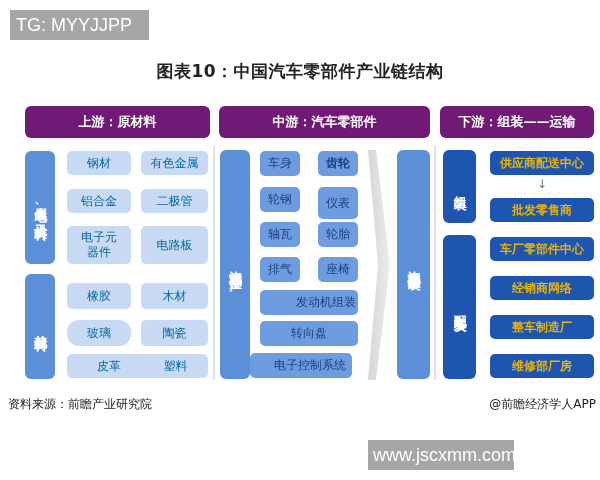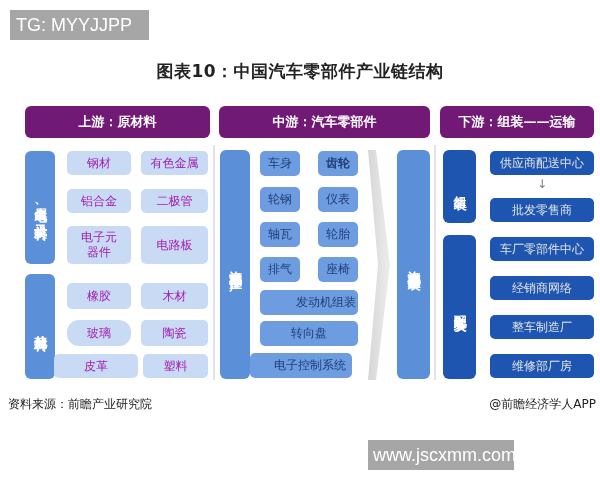--- a/index.html
+++ b/index.html
@@ -11,23 +11,23 @@
   .wm-br { left:368px; top:440px; width:146px; height:30px; font-size:18px; line-height:30px; padding-left:5px; }
   .title { left:0; top:60px; width:600px; text-align:center; font-size:17px; font-weight:bold; color:#222; letter-spacing:0.5px; }
   .hdr { background:#701a75; color:#fff; border-radius:6px; font-weight:bold; font-size:13px;
          display:flex; align-items:center; justify-content:center; top:106px; height:32px; }
   .vbar { border-radius:6px; color:#fff; font-weight:bold; font-size:13px; display:flex; align-items:center; justify-content:center;
           writing-mode:vertical-rl; text-orientation:upright; letter-spacing:1px; line-height:1.1; }
   .light-vbar { background:#5b8fd8; }
   .mid-vbar { background:#5b8fd8; }
   .dark-vbar { background:#1d55b0; }
   .cell { border-radius:5px; display:flex; align-items:center; justify-content:center; text-align:center; font-size:12px; line-height:1.25; }
-  .c-pale { background:#c9dbf4; color:#a21caf; }
+  .c-pale { background:#c9dbf4; color:#0369a1; }
   .c-mid { background:#6d9ce0; color:#1f3f78; }
-  .c-dark { background:#1d55b0; color:#e5e5e5; font-weight:normal; }
+  .c-dark { background:#1d55b0; color:#eab308; font-weight:bold; }
   .sep { background:#e3e3e3; }
   .arrow-down { color:#7a7a7a; font-size:12px; text-align:center; }
   .footer { font-size:12px; color:#222; top:396px; }
 </style>
 </head>
 <body>
 
 <div class="abs wm wm-tl">TG: MYYJJPP</div>
 
 <div class="abs title">图表10：中国汽车零部件产业链结构</div>
@@ -45,29 +45,29 @@
 <div class="abs cell c-pale" style="left:67px;top:189px;width:64px;height:24px;">铝合金</div>
 <div class="abs cell c-pale" style="left:141px;top:189px;width:67px;height:24px;">二极管</div>
 <div class="abs cell c-pale" style="left:67px;top:226px;width:64px;height:38px;padding:0 14px;">电子元器件</div>
 <div class="abs cell c-pale" style="left:141px;top:226px;width:67px;height:38px;">电路板</div>
 
 <div class="abs vbar light-vbar" style="left:25px;top:274px;width:30px;height:105px;">其他材料</div>
 <div class="abs cell c-pale" style="left:67px;top:283px;width:64px;height:26px;">橡胶</div>
 <div class="abs cell c-pale" style="left:141px;top:283px;width:67px;height:26px;">木材</div>
 <div class="abs cell c-pale" style="left:67px;top:320px;width:64px;height:26px;border-radius:12px;">玻璃</div>
 <div class="abs cell c-pale" style="left:141px;top:320px;width:67px;height:26px;">陶瓷</div>
-<div class="abs cell c-pale" style="left:54px;top:354px;width:84px;height:24px;">皮革</div>
+<div class="abs cell c-pale" style="left:67px;top:354px;width:84px;height:24px;">皮革</div>
 <div class="abs cell c-pale" style="left:143px;top:354px;width:65px;height:24px;">塑料</div>
 
 <div class="abs vbar mid-vbar" style="left:220px;top:150px;width:30px;height:229px;">汽车零部件生产</div>
 
 <div class="abs cell c-mid" style="left:260px;top:151px;width:40px;height:25px;">车身</div>
 <div class="abs cell c-mid" style="left:318px;top:151px;width:40px;height:25px;font-weight:bold;">齿轮</div>
 <div class="abs cell c-mid" style="left:260px;top:187px;width:40px;height:25px;">轮钢</div>
-<div class="abs cell c-mid" style="left:318px;top:187px;width:40px;height:25px;">仪表</div>
+<div class="abs cell c-mid" style="left:318px;top:187px;width:40px;height:32px;">仪表</div>
 <div class="abs cell c-mid" style="left:260px;top:222px;width:40px;height:25px;">轴瓦</div>
 <div class="abs cell c-mid" style="left:318px;top:222px;width:40px;height:25px;">轮胎</div>
 <div class="abs cell c-mid" style="left:260px;top:257px;width:40px;height:25px;">排气</div>
 <div class="abs cell c-mid" style="left:318px;top:257px;width:40px;height:25px;">座椅</div>
 
 <div class="abs cell c-mid" style="left:260px;top:290px;width:98px;height:25px;padding-left:34px;">发动机组装</div>
 <div class="abs cell c-mid" style="left:260px;top:321px;width:98px;height:25px;">转向盘</div>
 <div class="abs cell c-mid" style="left:250px;top:353px;width:102px;height:25px;padding-left:18px;">电子控制系统</div>
 
 <svg class="abs" style="left:368px;top:150px;" width="22" height="230">

